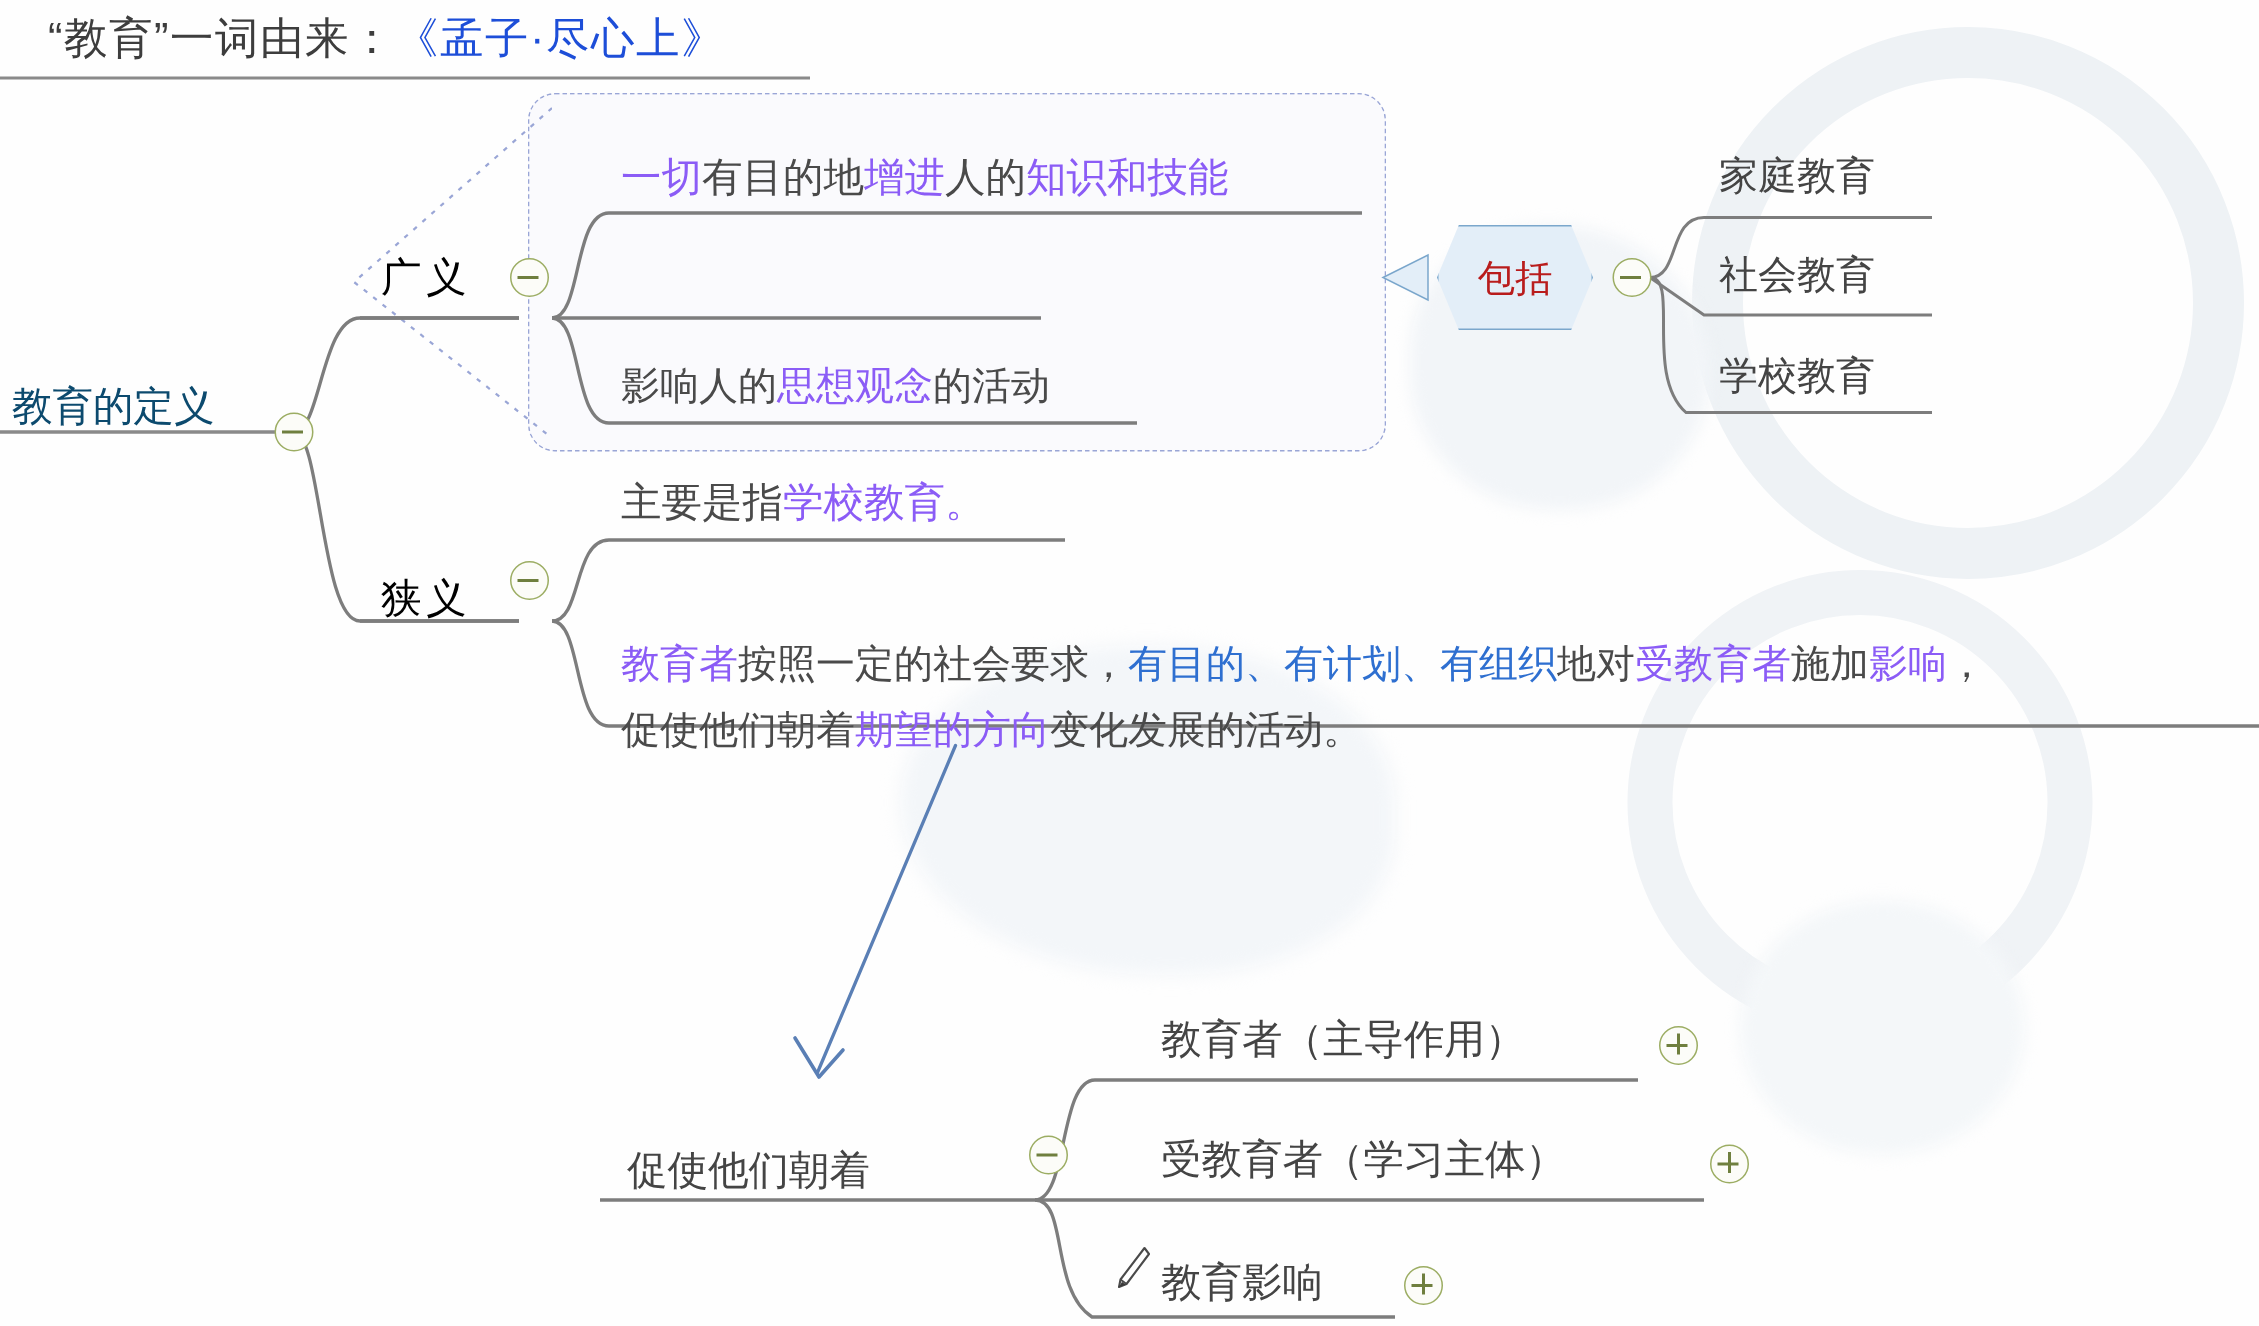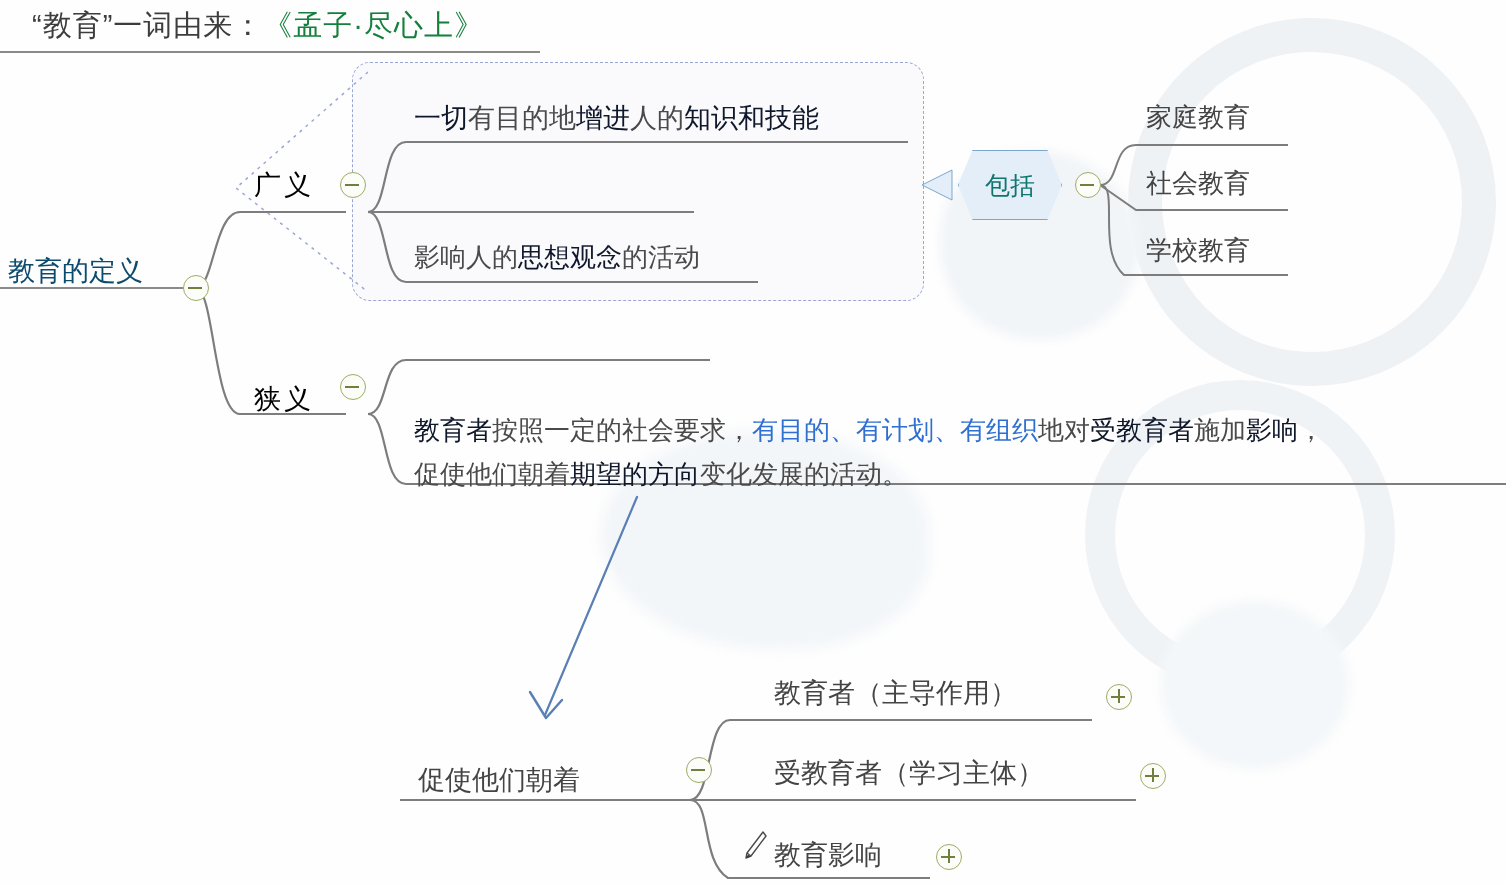--- a/index.html
+++ b/index.html
@@ -74,21 +74,21 @@
 
   
   .heading {
     position: absolute;
     left: 32px; top: 6px;
     font-size: 29px;
     color: #3d3d3d;
     letter-spacing: 1px;
     white-space: nowrap;
   }
-  .heading .src { color: #15803d; }
+  .heading .src { color: #1d4ed8; }
 
   
   .root-label {
     left: 8px; top: 258px;
     font-size: 27px;
     color: #0c4a6e;
   }
 
   
   .l1 {
@@ -107,21 +107,21 @@
   
   .para {
     position: absolute;
     font-size: 26px;
     color: #4a4a4a;
     line-height: 44px;
     white-space: nowrap;
   }
 
   
-  .r { color: #0f172a; }
+  .r { color: #8b5cf6; }
   .b { color: #2e6fd0; }
   .k { color: #4a4a4a; }
 
   
   .hexnode {
     position: absolute;
     left: 958px; top: 150px;
     width: 104px; height: 70px;
   }
   .hexnode .hexbody {
@@ -131,21 +131,21 @@
     border: 1px solid #7ba7cc;
     clip-path: polygon(14% 0%, 86% 0%, 100% 50%, 86% 100%, 14% 100%, 0% 50%);
   }
   .hexnode .hextext {
     position: absolute;
     inset: 0;
     display: flex;
     align-items: center;
     justify-content: center;
     font-size: 25px;
-    color: #0f766e;
+    color: #b91c1c;
   }
 
   
   .boundary {
     position: absolute;
     left: 352px; top: 62px;
     width: 570px; height: 237px;
     border: 1.5px dashed #9aa6d6;
     border-radius: 18px;
     background: rgba(246,247,252,0.45);
@@ -266,22 +266,25 @@
   </div>
   <div class="toggle" style="left:1075px; top:172px;"></div>
 
   <div class="node l2" style="left:1146px; top:104px;text-align:right;">家庭教育</div>
   <div class="node l2" style="left:1146px; top:170px;">社会教育</div>
   <div class="node l2" style="left:1146px; top:237px;">学校教育</div>
 
   <div class="node l1" style="left:254px; top:386px;">狭义</div>
   <div class="toggle" style="left:340px; top:374px;"></div>
 
-
-  <div class="para" style="left:414px; top:408px;">
+  <div class="node l2 big" style="left:414px; top:322px;">
+    <span class="k">主要是指</span><span class="r">学校教育。</span>
+  </div>
+
+  <div class="para" style="left:414px; top:420px;">
     <div>
       <span class="r">教育者</span><span class="k">按照一定的社会要求，</span><span class="b">有目的、</span><span class="b">有计划、</span><span class="b">有组织</span><span class="k">地对</span><span class="r">受教育者</span><span class="k">施加</span><span class="r">影响</span><span class="k">，</span>
     </div>
     <div>
       <span class="k">促使他们朝着</span><span class="r">期望的方向</span><span class="k">变化发展的活动。</span>
     </div>
   </div>
 
   <div class="node l2 big" style="left:418px; top:767px;">促使他们朝着</div>
   <div class="toggle" style="left:686px; top:757px;"></div>

